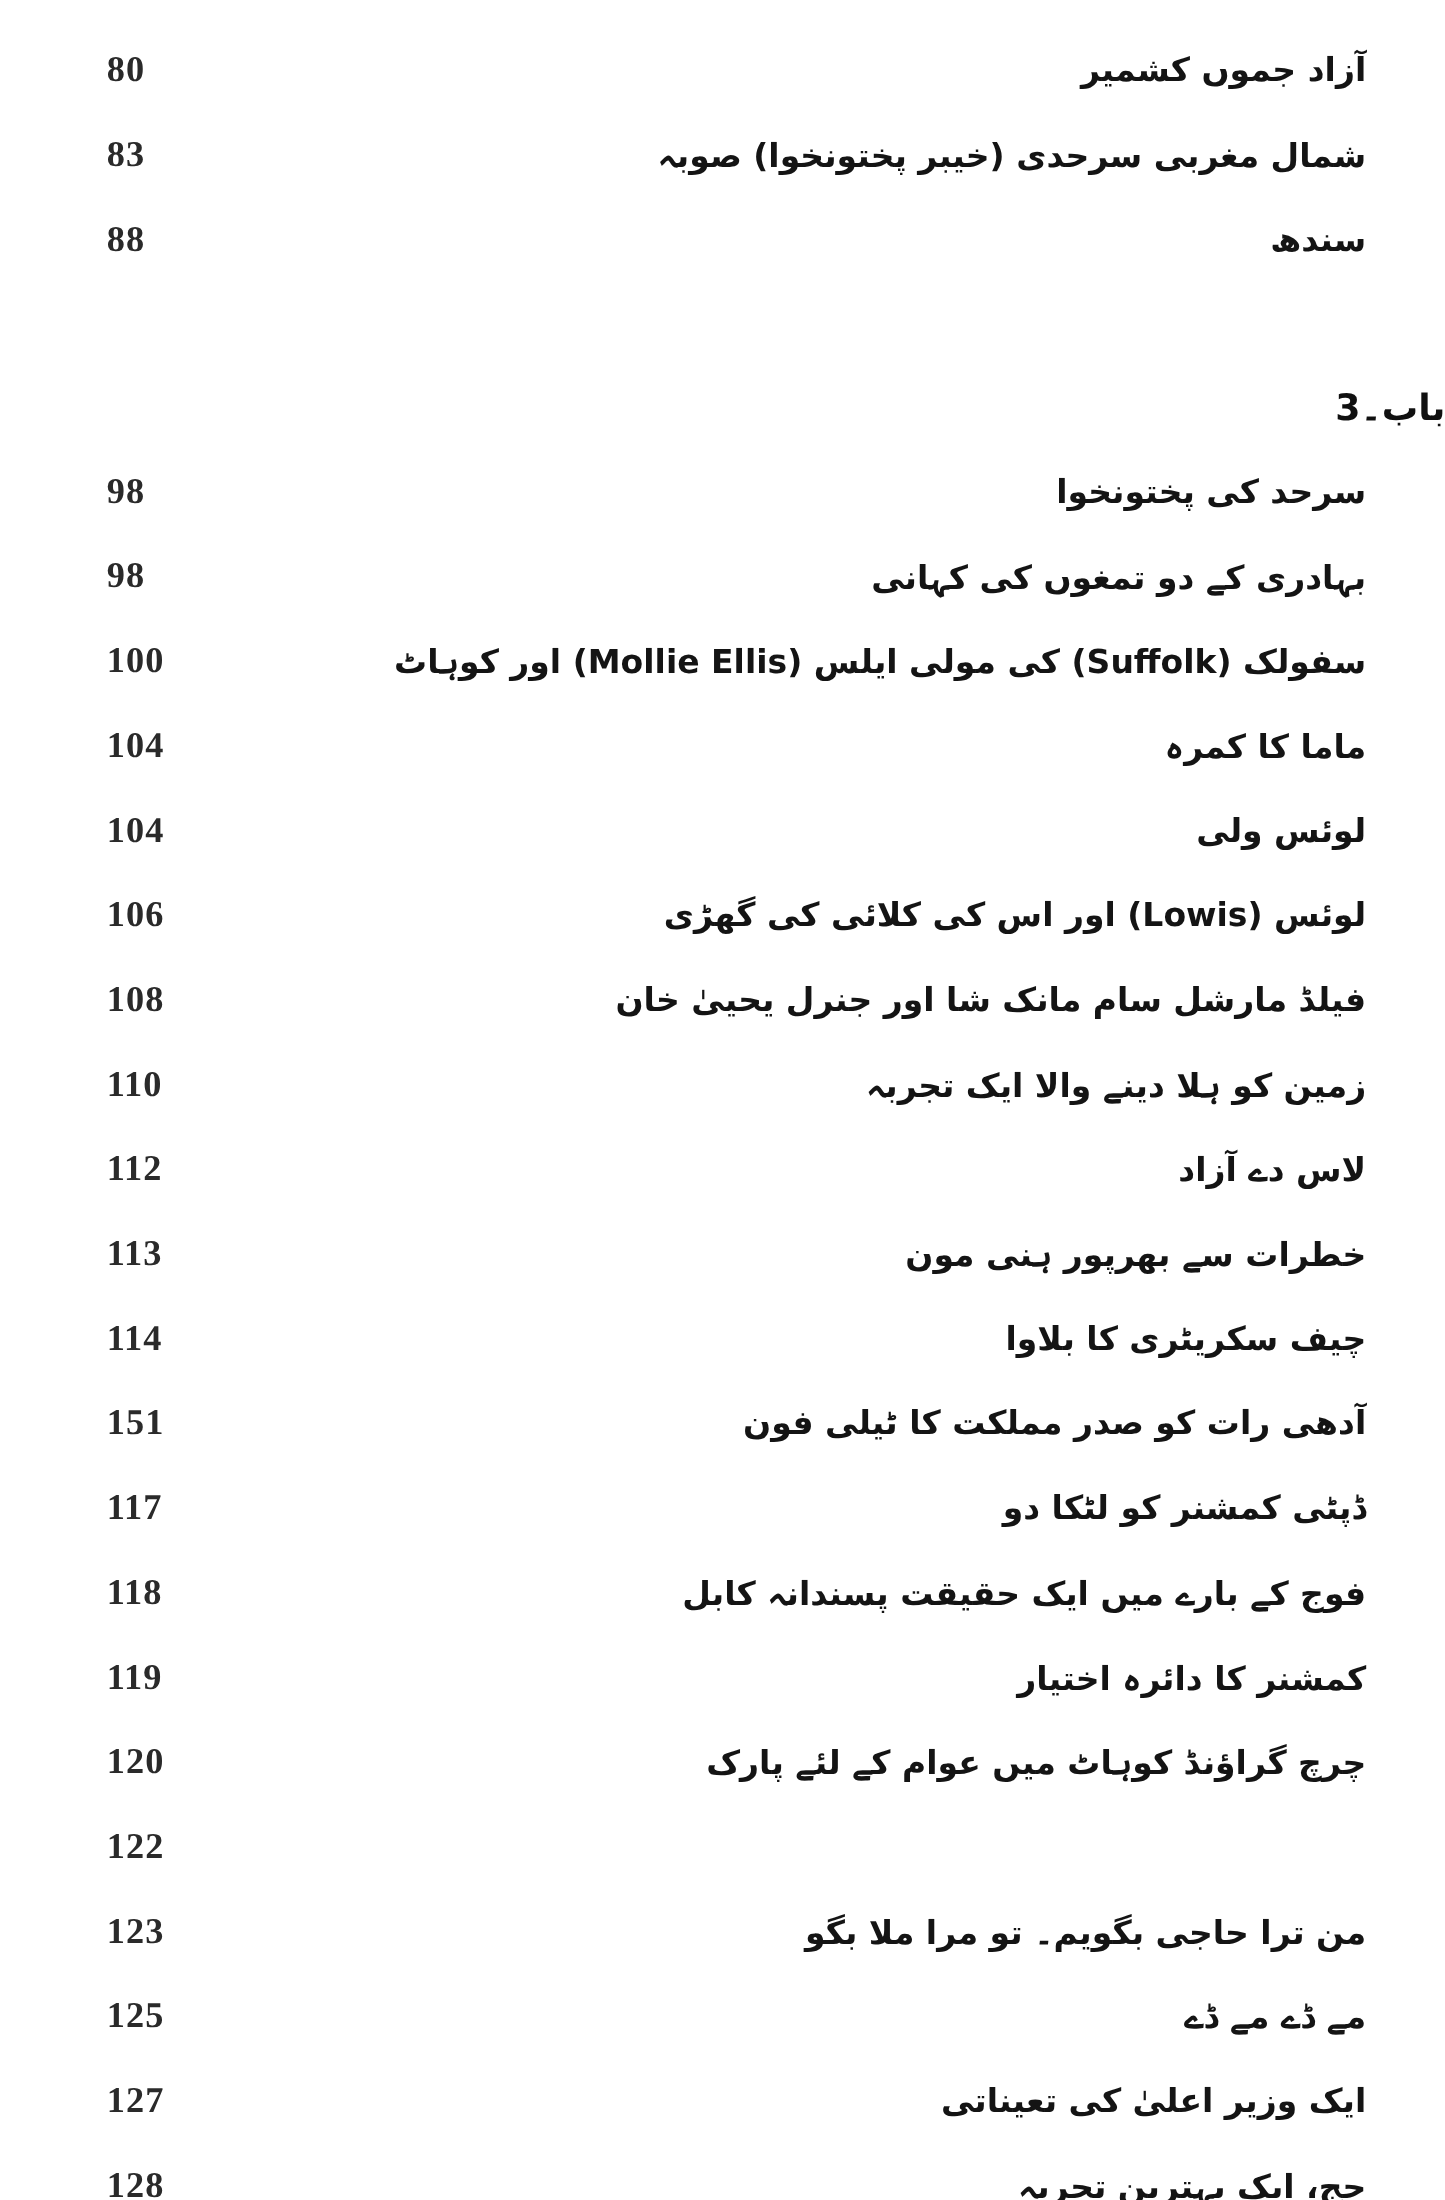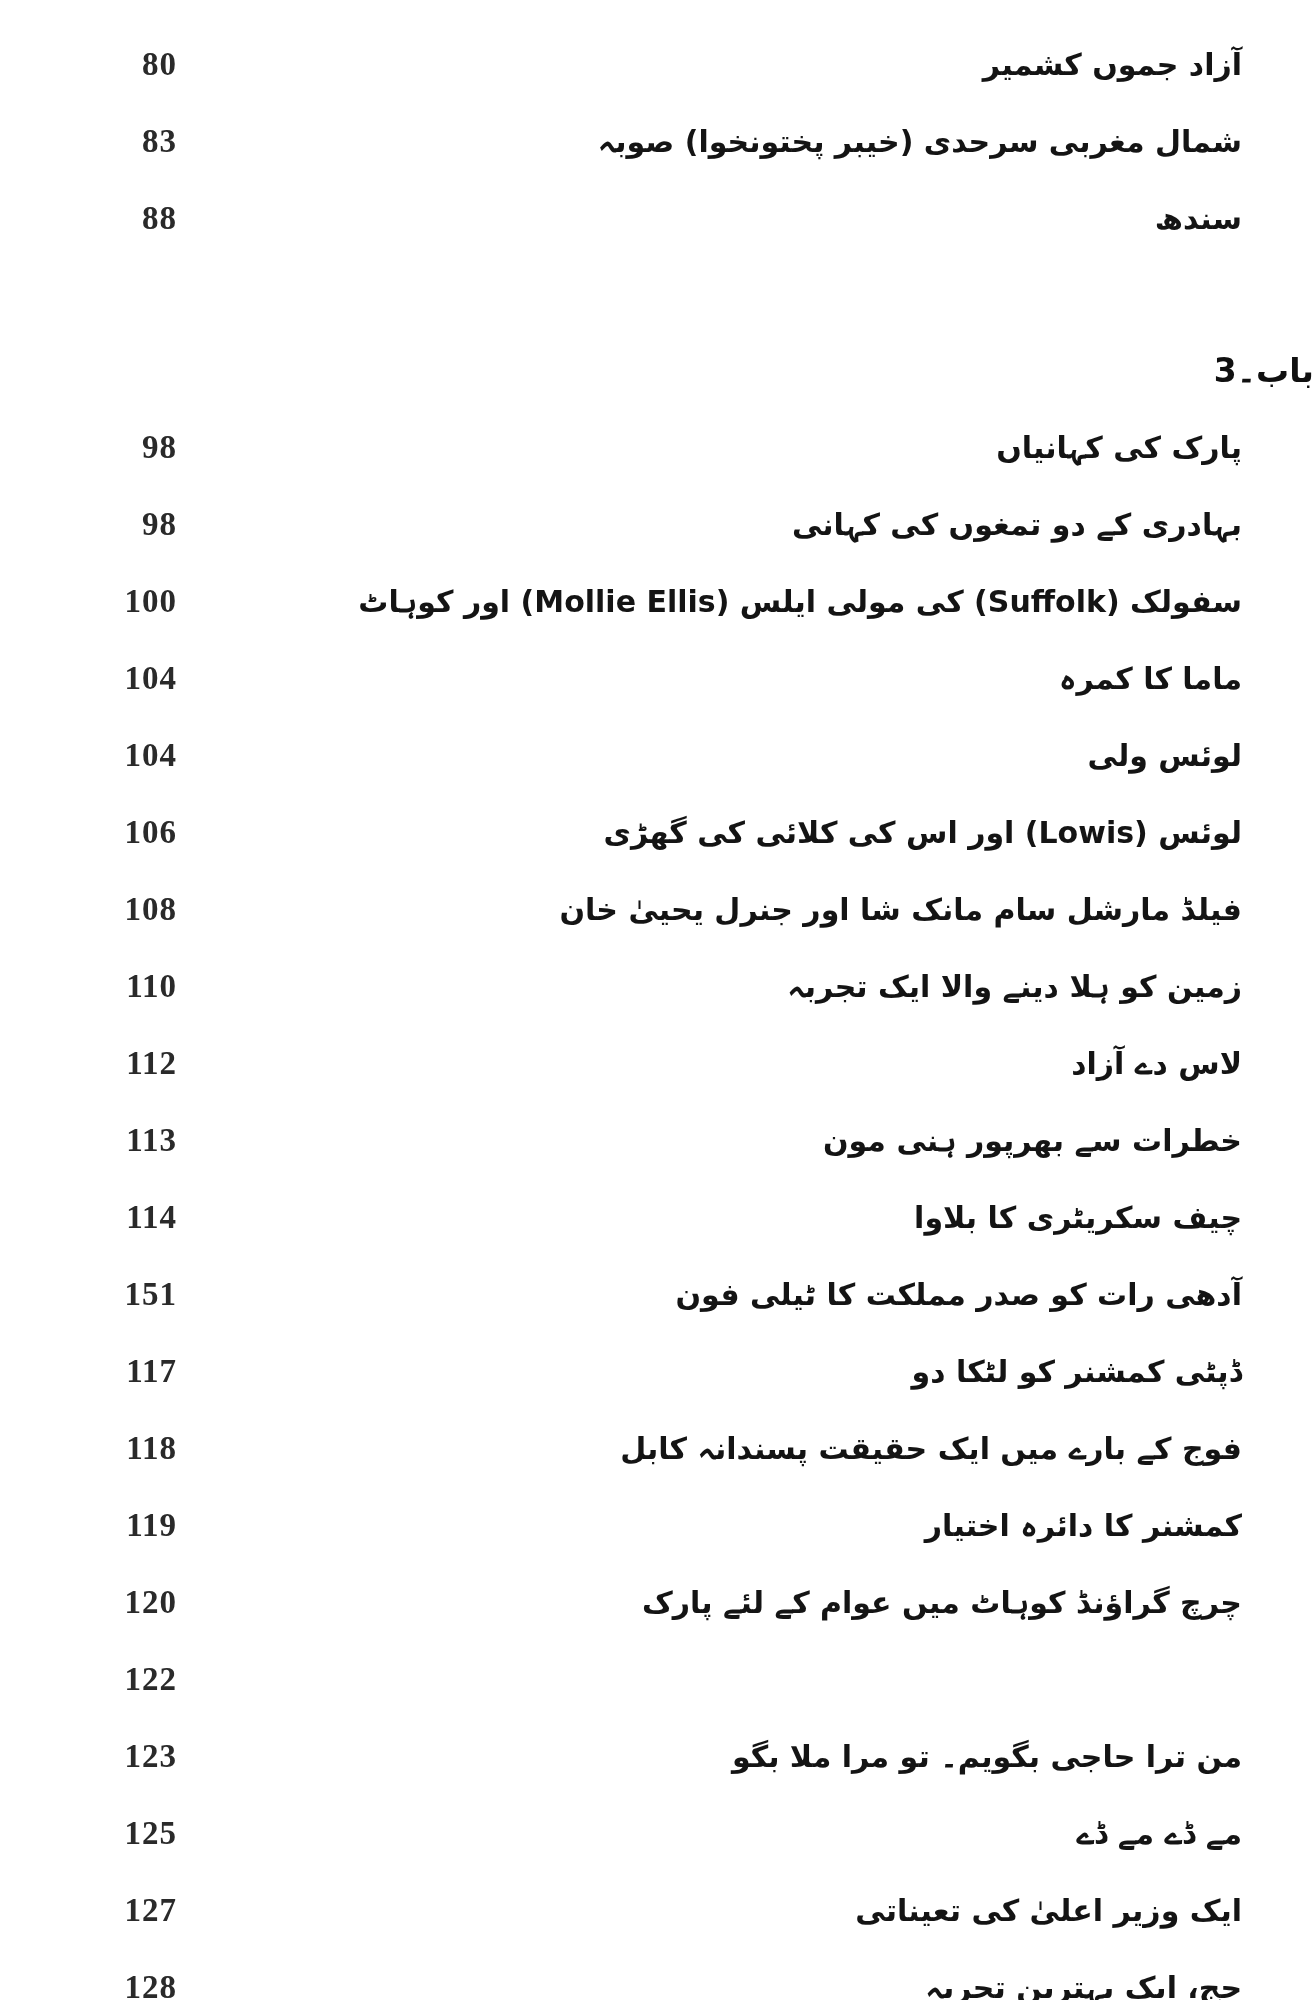--- a/index.html
+++ b/index.html
@@ -18,21 +18,20 @@
     height:77px;
     display:flex;
     align-items:center;
     justify-content:space-between;
     padding:0 72px 0 97px;
     box-sizing:border-box;
   }
   .page-num{
     flex:0 0 80px;
     width:80px;
-    text-align:right;
     font-family:"Liberation Serif","DejaVu Serif",serif;
     font-size:33px;
     font-weight:bold;
     letter-spacing:1px;
     color:#2a2a2a;
   }
   .entry-title{
     font-size:30px;
     font-weight:bold;
     direction:rtl;
@@ -78,21 +77,21 @@
 
   <div class="section-spacer"></div>
 
   <div class="chapter-heading-row">
     <span class="chapter-heading">باب۔3</span>
   </div>
 
   <div class="toc-list toc-chapter-list">
       <div class="toc-row">
         <span class="page-num">98</span>
-        <span class="entry-title" dir="rtl">پارک کی کہانیاں</span>
+        <span class="entry-title" dir="rtl">سرحد کی پختونخوا</span>
       </div>
       <div class="toc-row">
         <span class="page-num">98</span>
         <span class="entry-title" dir="rtl">بہادری کے دو تمغوں کی کہانی</span>
       </div>
       <div class="toc-row">
         <span class="page-num">100</span>
         <span class="entry-title" dir="rtl">سفولک (Suffolk) کی مولی ایلس (Mollie Ellis) اور کوہاٹ</span>
       </div>
       <div class="toc-row">

